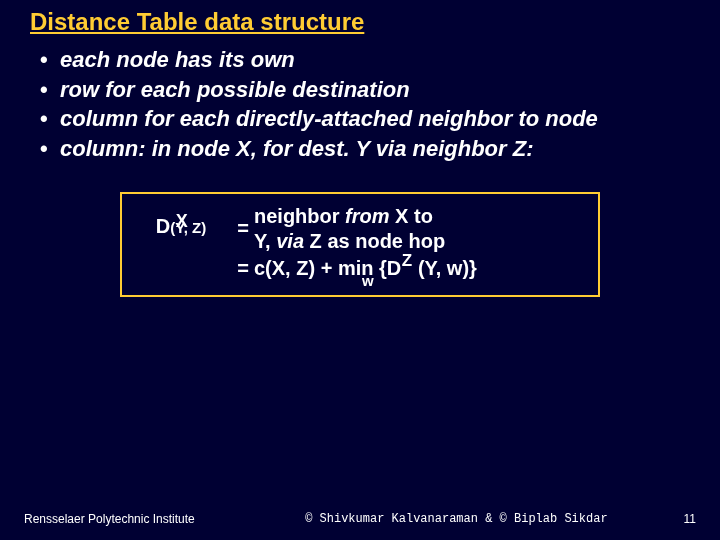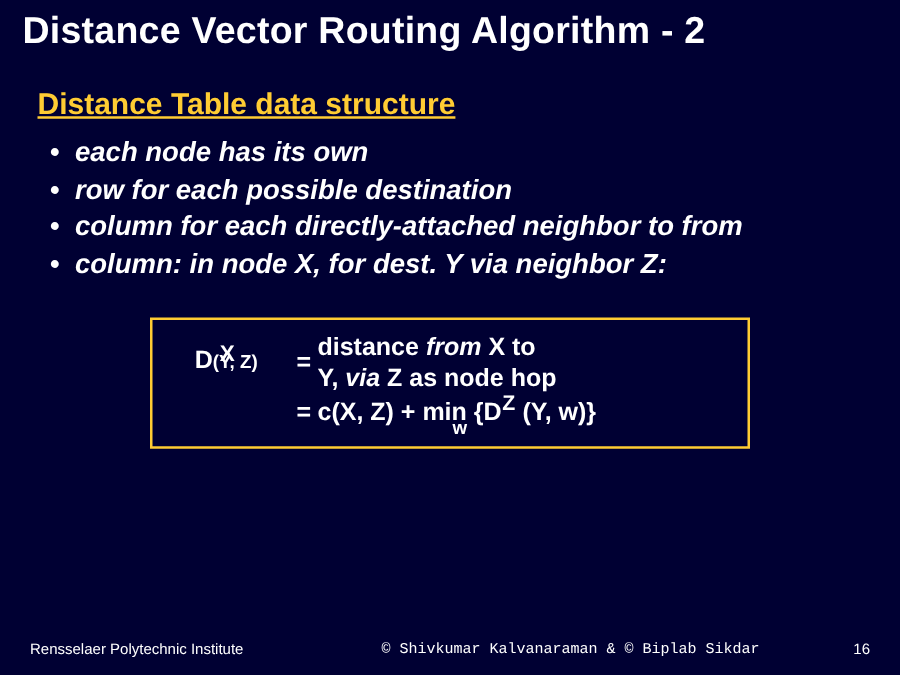--- a/index.html
+++ b/index.html
@@ -93,65 +93,64 @@
   }
   .foot-left { flex: 1; text-align: left; }
   .foot-mid { flex: 1.2; text-align: center; white-space: nowrap; font-family: Liberation Mono, monospace; }
   .foot-right { width: 60px; text-align: right; }
 </style>
 </head>
 <body>
 
 <div class="slide">
 
-  <div class="title">Distance Vector Routing Algorithm - 2</div>
 
   <div class="subtitle">Distance Table data structure</div>
 
   <div class="bullets">
     <div class="item">
       <div class="dot">•</div>
       <div class="txt">each node has its own</div>
     </div>
     <div class="item">
       <div class="dot">•</div>
       <div class="txt">row for each possible destination</div>
     </div>
     <div class="item">
       <div class="dot">•</div>
-      <div class="txt">column for each directly-attached neighbor to from</div>
+      <div class="txt">column for each directly-attached neighbor to node</div>
     </div>
     <div class="item">
       <div class="dot">•</div>
       <div class="txt">column: in node X, for dest. Y via neighbor Z:</div>
     </div>
   </div>
 
   <div class="formula-box">
     <div class="formula-left">
       <span class="d-symbol">
         <span>D</span><span class="d-super">X</span><span class="d-sub">(Y, Z)</span>
       </span>
     </div>
     <div class="formula-right">
       <div class="eq-row">
         <div class="eq-sign" style="padding-top:12px;"><span>=</span></div>
         <div class="eq-body">
-          <span>distance </span><span class="italic">from</span><span> X to</span><br>
+          <span>neighbor </span><span class="italic">from</span><span> X to</span><br>
           <span>Y, </span><span class="italic">via</span><span> Z as node hop</span>
         </div>
       </div>
       <div class="eq-row" style="margin-top:2px;">
         <div class="eq-sign"><span>=</span></div>
         <div class="eq-body">
           <span>c(X, Z) + </span><span class="min-wrap"><span>min</span><span class="min-sub">w</span></span>&nbsp;<span>{</span><span class="bigD"><span>D</span><span class="bigD-sup">Z</span></span>&nbsp;&nbsp;<span> (Y, w)}</span>
         </div>
       </div>
     </div>
   </div>
 
 </div>
 
 <div class="footer">
   <div class="foot-left">Rensselaer Polytechnic Institute</div>
   <div class="foot-mid">© Shivkumar Kalvanaraman   &amp;   © Biplab Sikdar</div>
-  <div class="foot-right">16</div>
+  <div class="foot-right">11</div>
 </div>
 
 </body></html>

